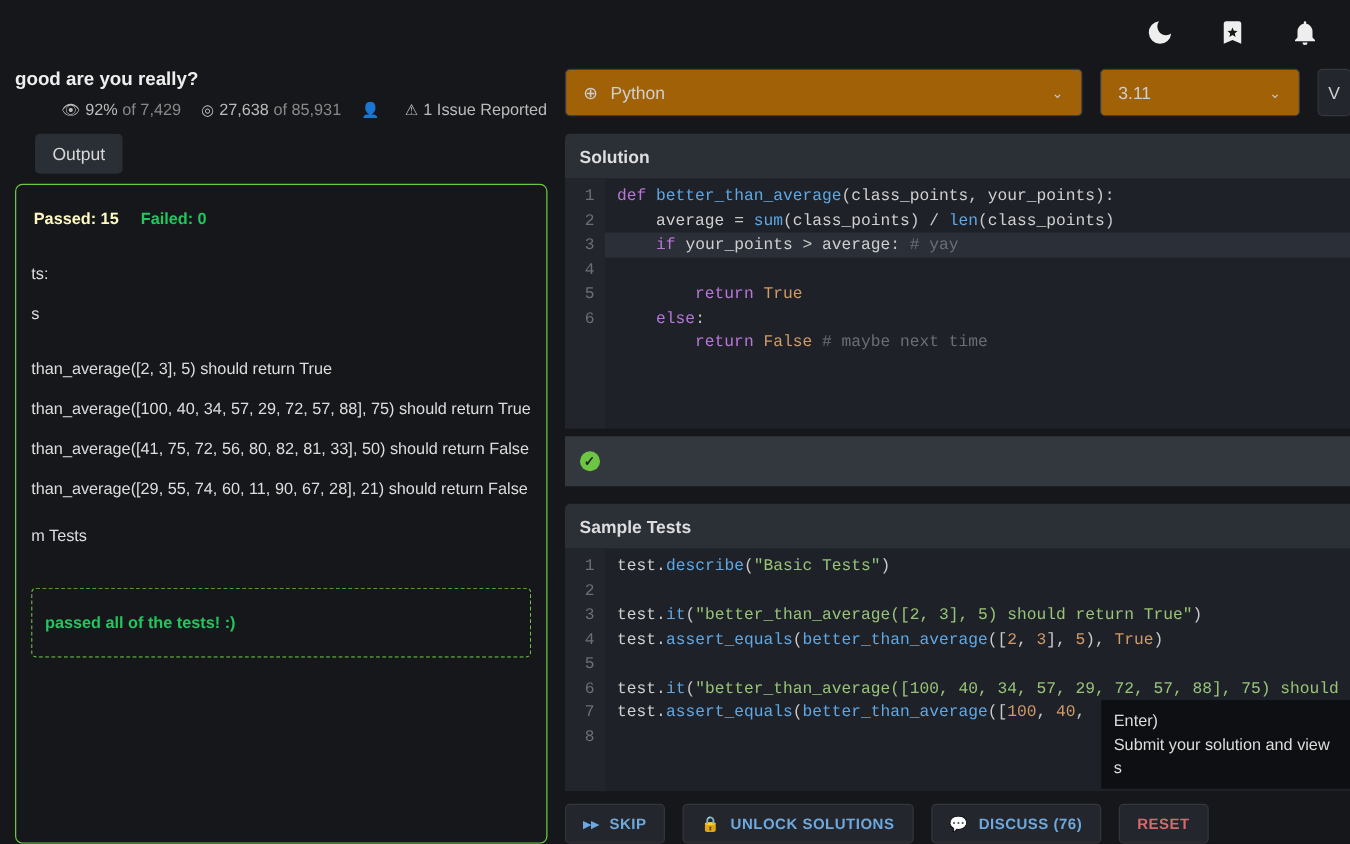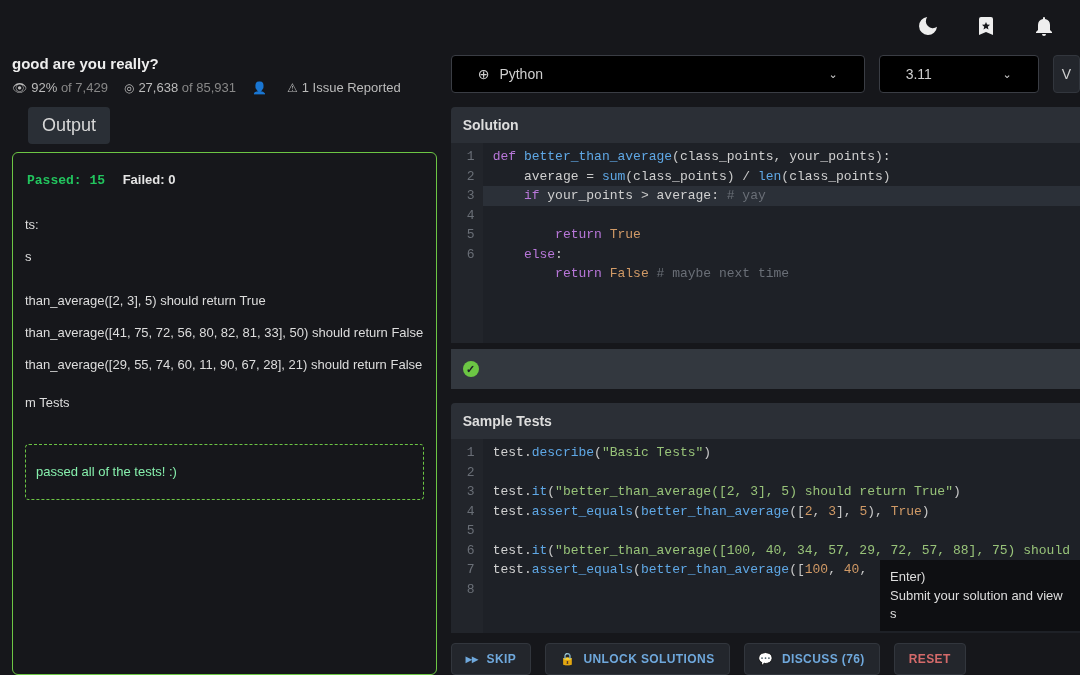--- a/index.html
+++ b/index.html
@@ -18,61 +18,61 @@
   justify-content: flex-end;
   align-items: center;
   padding-right: 24px;
   gap: 34px;
 }
 .top-nav svg { width: 24px; height: 24px; fill: #eeeeee; cursor: pointer; }
 .main { display: flex; height: calc(100% - 55px); }
 .left { width: 460px; display: flex; flex-direction: column; padding-left: 12px; }
 .right { flex: 1; display: flex; flex-direction: column; padding-left: 14px; }
 .title-row { padding: 0 0 8px 0; color: #eeeeee; font-weight: 700; font-size: 15px; }
-.stats-row { display: flex; align-items: center; gap: 16px; font-size: 13px; color: #bbbbbb; padding-bottom: 12px; }
+.stats-row { display: flex; align-items: center; gap: 16px; font-size: 13px; color: #bbbbbb; padding-bottom: 12px; justify-content: flex-end; }
 .stats-row .icon { font-size: 12px; margin-right: 4px; }
 .output-btn {
   background: #2a2f36;
   color: #d8d8d8;
   border: none;
   border-radius: 4px;
   padding: 8px 14px;
-  font-size: 18px;
+  font-size: 14px;
   margin-left: 16px;
   cursor: pointer;
   width: fit-content;
 }
 .results {
   border: 1px solid #6cc644;
   border-radius: 6px;
   padding: 14px 12px 14px 12px;
   margin-top: 8px;
   flex: 1;
   overflow: hidden;
   font-size: 13px;
   line-height: 2;
 }
 .results .counts { margin-bottom: 18px; padding-left: 2px; }
-.passed { color: #22c55e; font-weight: 600; font-family: Liberation Mono, monospace; }
-.failed { color: #e5e5e5; font-weight: 600; margin-left: 14px; }
+.passed { color: #fef9c3; font-weight: 600; }
+.failed { color: #22c55e; font-weight: 600; margin-left: 14px; }
 .test-line { color: #dddddd; white-space: nowrap; overflow: hidden; text-overflow: clip; margin-bottom: 6px; }
 .success-box {
   border: 1px dashed #6cc644;
   border-radius: 4px;
   padding: 14px 10px;
-  color: #86efac;
-  font-weight: 400;
+  color: #22c55e;
+  font-weight: 700;
   margin-top: 28px;
 }
 .selectors { display: flex; gap: 14px; margin-bottom: 14px; }
 .select {
-  background: #000000;
+  background: #a16207;
   border: 1px solid #3a3d44;
   border-radius: 4px;
-  padding: 10px 26px;
+  padding: 10px 14px;
   display: flex;
   align-items: center;
   justify-content: space-between;
   color: #cfcfcf;
   font-size: 14px;
   cursor: pointer;
   min-width: 160px;
 }
 .select.lang { flex: 1; }
 .select .chev { font-size: 11px; }
@@ -205,20 +205,21 @@
     </div>
     <button class="output-btn">Output</button>
     <div class="results">
       <div class="counts">
         <span class="passed">Passed: 15</span>
         <span class="failed">Failed: 0</span>
       </div>
       <div class="test-line">ts:</div>
       <div class="test-line" style="margin-bottom:18px">s</div>
       <div class="test-line">than_average([2, 3], 5) should return True</div>
+      <div class="test-line">than_average([100, 40, 34, 57, 29, 72, 57, 88], 75) should return True</div>
       <div class="test-line">than_average([41, 75, 72, 56, 80, 82, 81, 33], 50) should return False</div>
       <div class="test-line">than_average([29, 55, 74, 60, 11, 90, 67, 28], 21) should return False</div>
       <div class="test-line" style="margin-top:12px">m Tests</div>
       <div class="success-box">passed all of the tests! :)</div>
     </div>
   </div>
 
   <div class="right">
     <div class="selectors">
       <div class="select lang">

